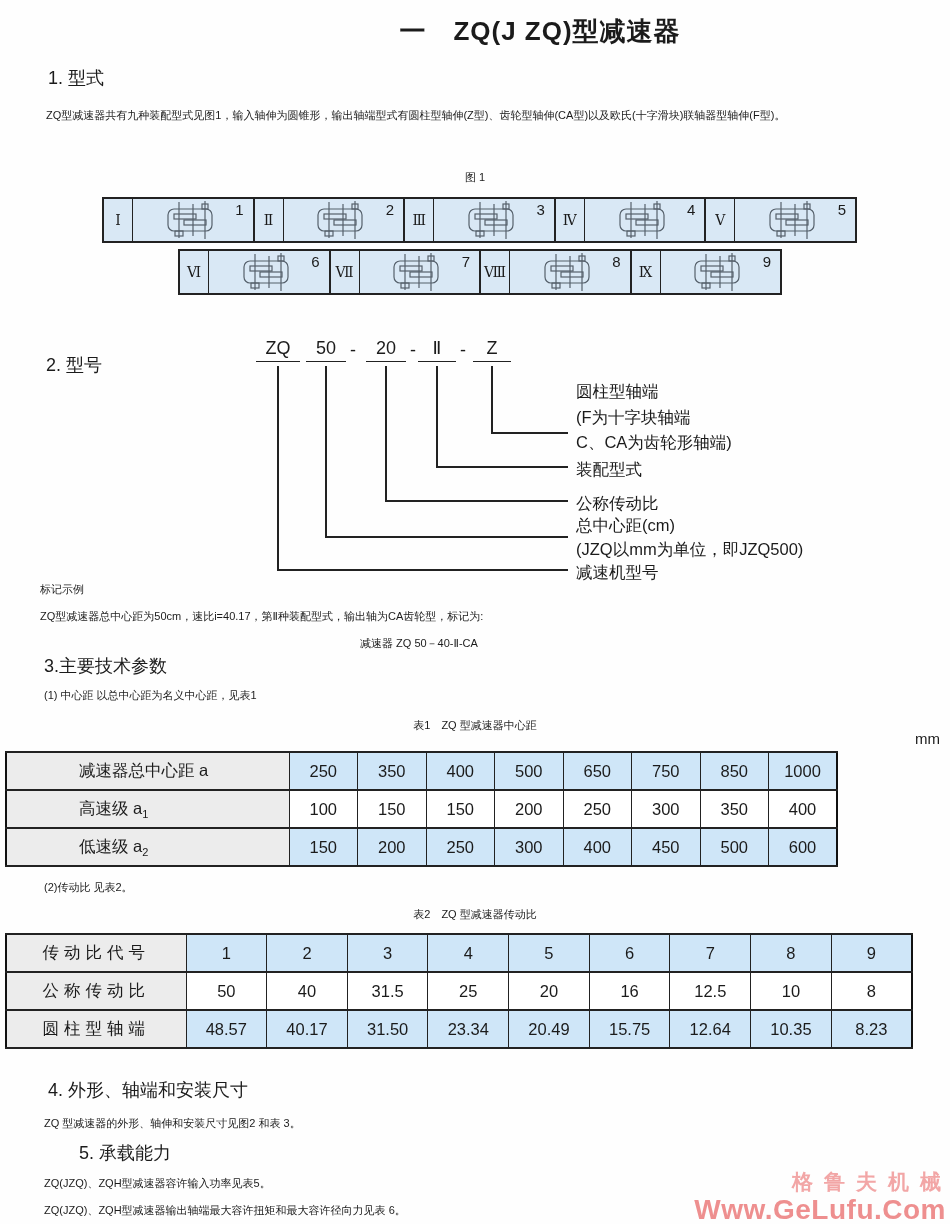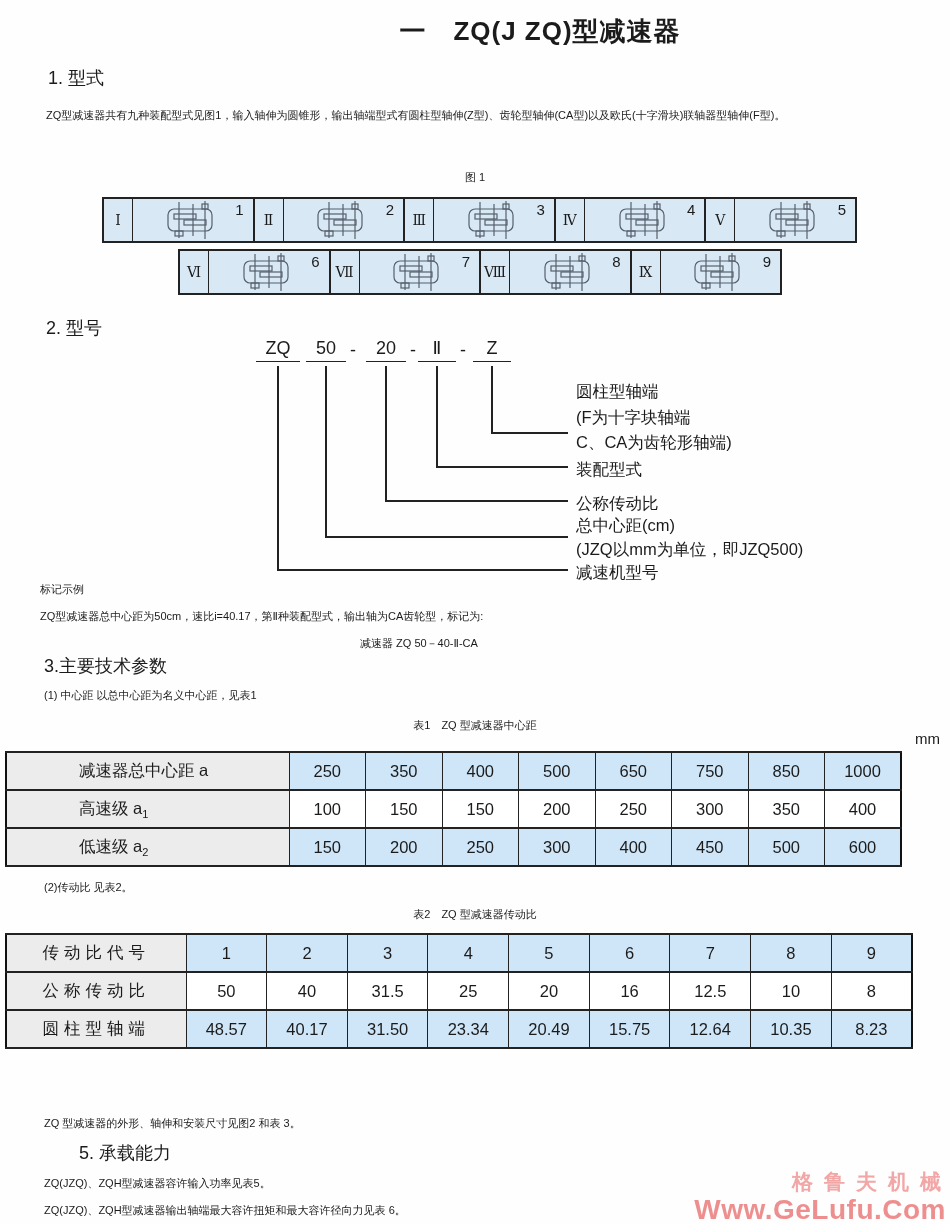--- a/index.html
+++ b/index.html
@@ -213,21 +213,21 @@
               <rect x="13" y="30" width="8" height="5"></rect>
               <line x1="17" y1="1" x2="17" y2="37"></line>
               <line x1="31" y1="3" x2="31" y2="35"></line>
               <line x1="43" y1="0" x2="43" y2="38"></line>
             </g>
           </svg>
       </div>
     </div>
   </div>
 
-  <div class="abs h" style="left:46px;top:316px;text-align:center;">2. 型号</div>
+  <div class="abs h" style="left:46px;top:353px;text-align:center;">2. 型号</div>
 
   <span class="mtok" style="left:256px;top:338px;width:44px;">ZQ</span>
   <span class="mtok" style="left:306px;top:338px;width:40px;">50</span>
   <span class="mdash" style="left:350px;top:340px;">-</span>
   <span class="mtok" style="left:366px;top:338px;width:40px;">20</span>
   <span class="mdash" style="left:410px;top:340px;">-</span>
   <span class="mtok" style="left:418px;top:338px;width:38px;">Ⅱ</span>
   <span class="mdash" style="left:460px;top:340px;">-</span>
   <span class="mtok" style="left:473px;top:338px;width:38px;">Z</span>
 
@@ -259,21 +259,21 @@
   <div class="abs body-text" style="left:40px;top:578px;">标记示例</div>
   <div class="abs body-text" style="left:40px;top:605px;width:880px;">ZQ型减速器总中心距为50cm，速比i=40.17，第Ⅱ种装配型式，输出轴为CA齿轮型，标记为:</div>
   <div class="abs body-text" style="left:360px;top:632px;">减速器 ZQ 50－40-Ⅱ-CA</div>
 
   <div class="abs h" style="left:44px;top:654px;">3.主要技术参数</div>
   <div class="abs body-text" style="left:44px;top:684px;">(1) 中心距 以总中心距为名义中心距，见表1</div>
 
   <div class="abs centered body-text" style="top:714px;">表1　ZQ 型减速器中心距</div>
   <div class="abs unit" style="right:10px;top:730px;">mm</div>
 
-  <table class="datatbl" id="table1" style="left:5px;top:751px;width:897px;">
+  <table class="datatbl" id="table1" style="left:5px;top:751px;width:833px;">
     <colgroup>
         <col style="width:283px">
         <col>
         <col>
         <col>
         <col>
         <col>
         <col>
         <col>
         <col>
@@ -364,20 +364,21 @@
         <td class="blue">23.34</td>
         <td class="blue">20.49</td>
         <td class="blue">15.75</td>
         <td class="blue">12.64</td>
         <td class="blue">10.35</td>
         <td class="blue">8.23</td>
       </tr>
     </tbody>
   </table>
 
+  <div class="abs h" style="left:48px;top:1078px;">4. 外形、轴端和安装尺寸</div>
   <div class="abs body-text" style="left:44px;top:1112px;">ZQ 型减速器的外形、轴伸和安装尺寸见图2 和表 3。</div>
 
   <div class="abs h" style="left:48px;top:1141px;margin-left:31px;">5. 承载能力</div>
   <div class="abs body-text" style="left:44px;top:1172px;">ZQ(JZQ)、ZQH型减速器容许输入功率见表5。</div>
   <div class="abs body-text" style="left:44px;top:1199px;">ZQ(JZQ)、ZQH型减速器输出轴端最大容许扭矩和最大容许径向力见表 6。</div>
 
   <div class="abs wm" style="top:1170px;">
     <div class="wm-cn" style="color:#f2a6a6;">格鲁夫机械</div>
     <div class="wm-url" style="color:#ee8f8f;">Www.GeLufu.Com</div>
   </div>

